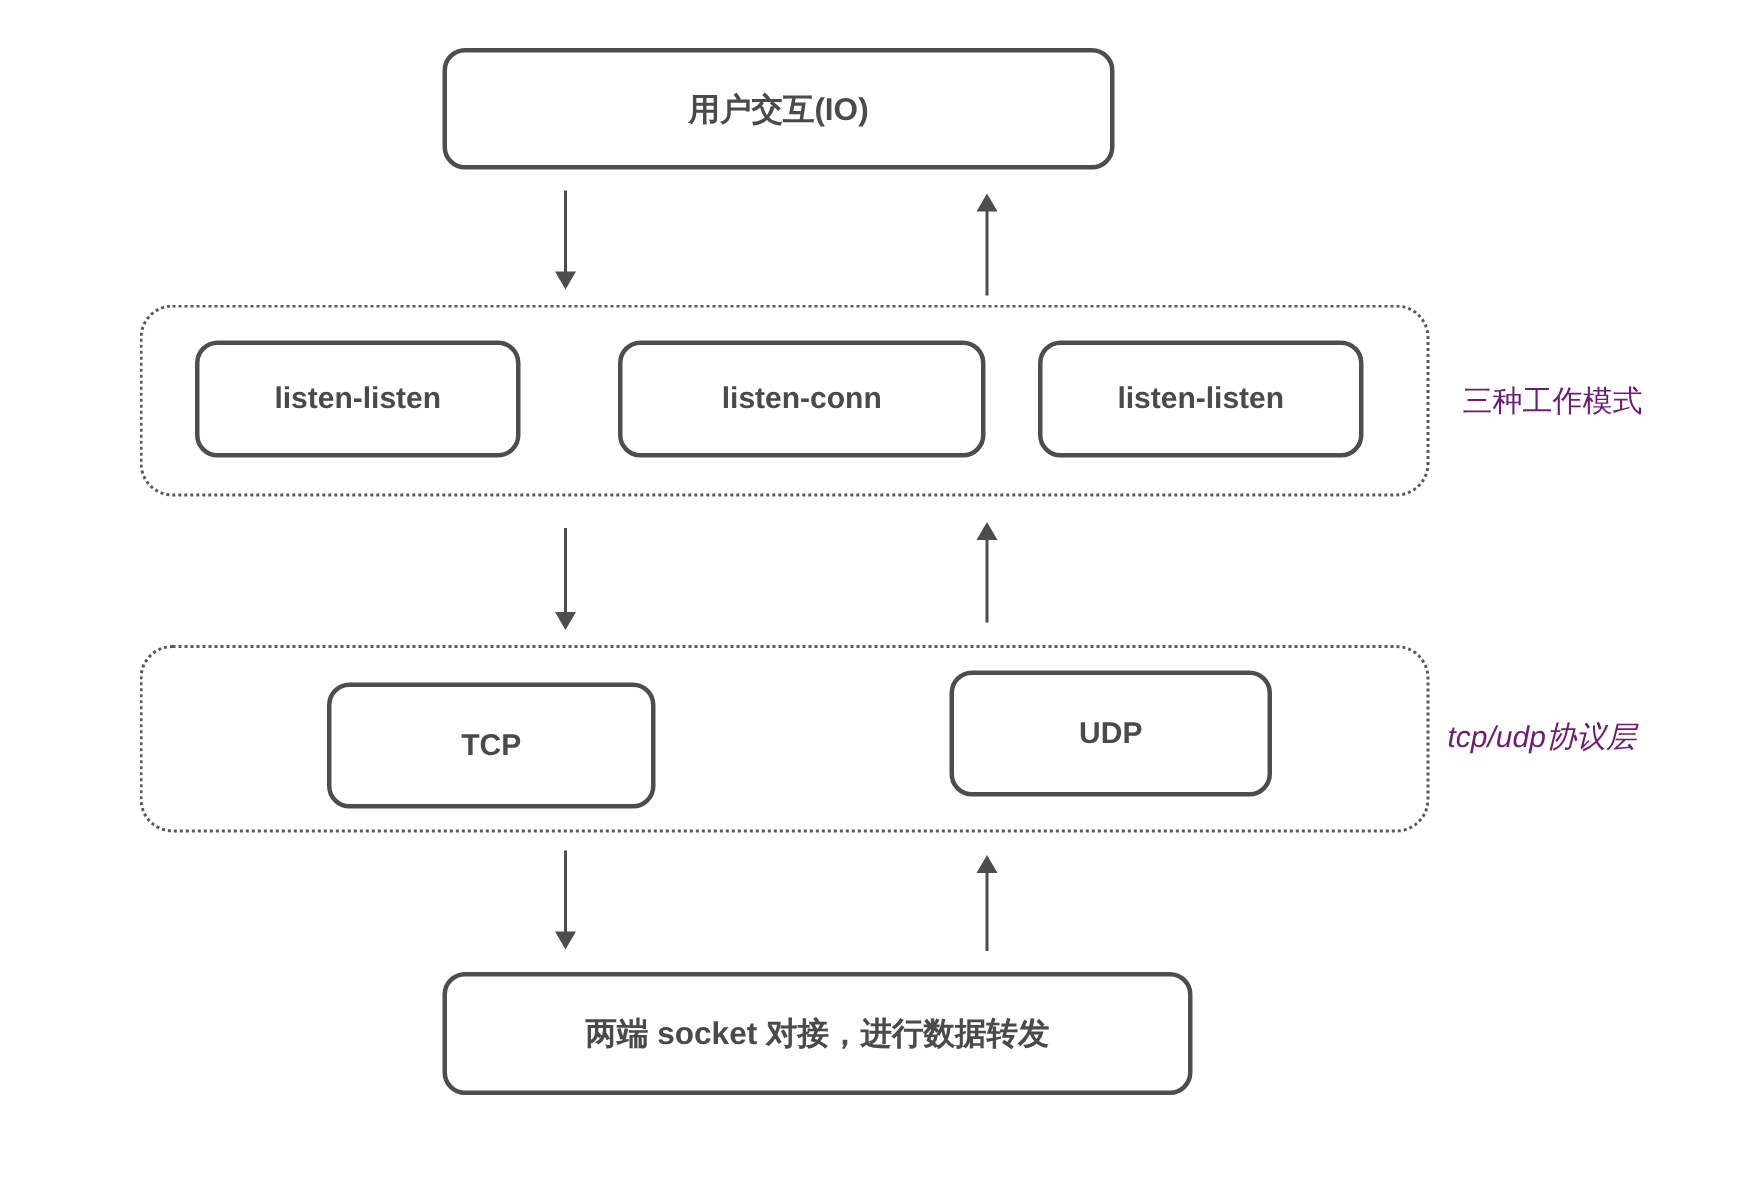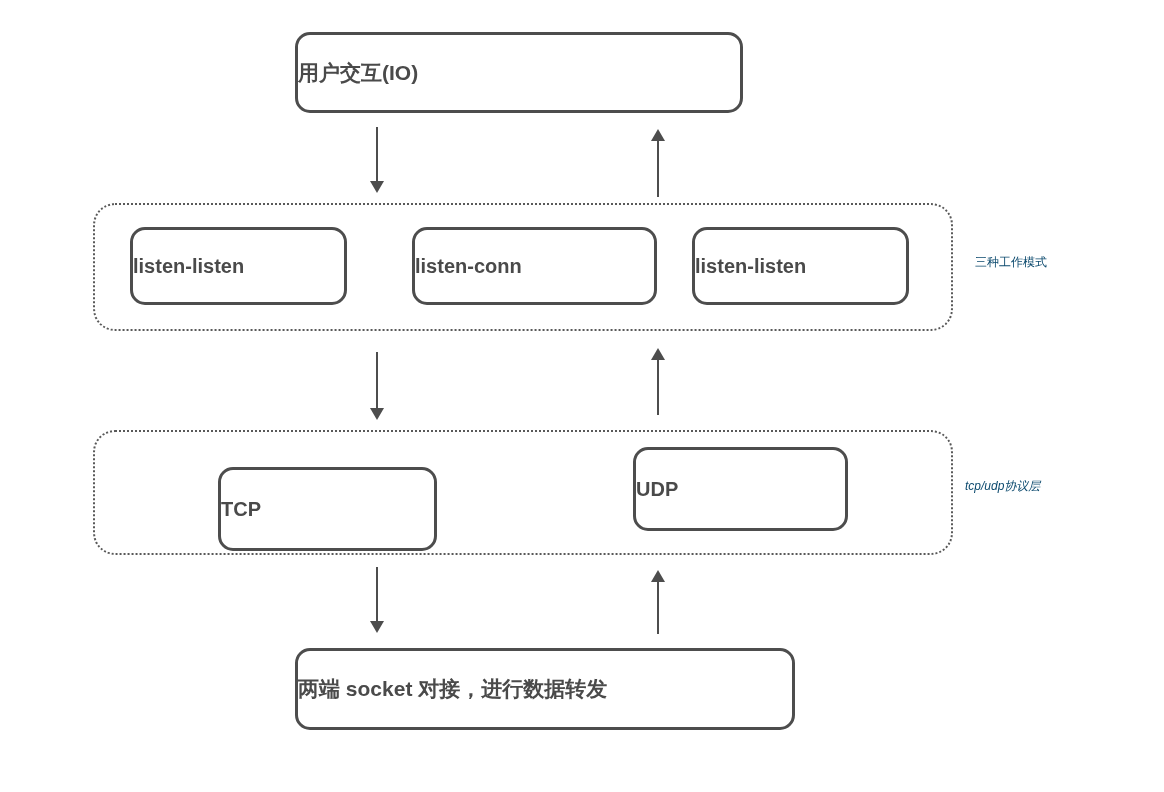--- a/index.html
+++ b/index.html
@@ -16,47 +16,48 @@
     overflow: hidden;
   }
   
   .node {
     position: absolute;
     border: 3px solid #4d4d4d;
     border-radius: 15px;
     background: #ffffff;
     display: flex;
     align-items: center;
+    justify-content: center;
     font-weight: bold;
     color: #4a4a4a;
     white-space: nowrap;
   }
   .node-top    { left: 295px; top: 32px;  width: 448px; height: 81px; font-size: 21px; }
   .node-mode-1 { left: 130px; top: 227px; width: 217px; height: 78px; font-size: 20px; }
   .node-mode-2 { left: 412px; top: 227px; width: 245px; height: 78px; font-size: 20px; }
   .node-mode-3 { left: 692px; top: 227px; width: 217px; height: 78px; font-size: 20px; }
-  .node-tcp    { left: 218px; top: 467px; width: 219px; height: 84px; font-size: 20px; }
+  .node-tcp    { left: 218px; top: 455px; width: 219px; height: 84px; font-size: 20px; }
   .node-udp    { left: 633px; top: 447px; width: 215px; height: 84px; font-size: 20px; }
   .node-bottom { left: 295px; top: 648px; width: 500px; height: 82px; font-size: 21px; }
 
   
   .group {
     position: absolute;
     border: 2.5px dotted #595959;
     border-radius: 22px;
     background: transparent;
   }
   .group-modes    { left: 93px; top: 203px; width: 860px; height: 128px; }
   .group-protocol { left: 93px; top: 430px; width: 860px; height: 125px; }
 
   
   .side-label {
     position: absolute;
-    font-size: 12px;
-    color: #0c4a6e;
+    font-size: 20px;
+    color: #701a75;
     white-space: nowrap;
   }
   .side-label-modes    { left: 975px; top: 254px; }
   .side-label-protocol { left: 965px; top: 478px; font-style: italic; }
 
   
   .arrow { position: absolute; width: 16px; }
   .arrow .stem {
     position: absolute;
     left: 6.75px;

